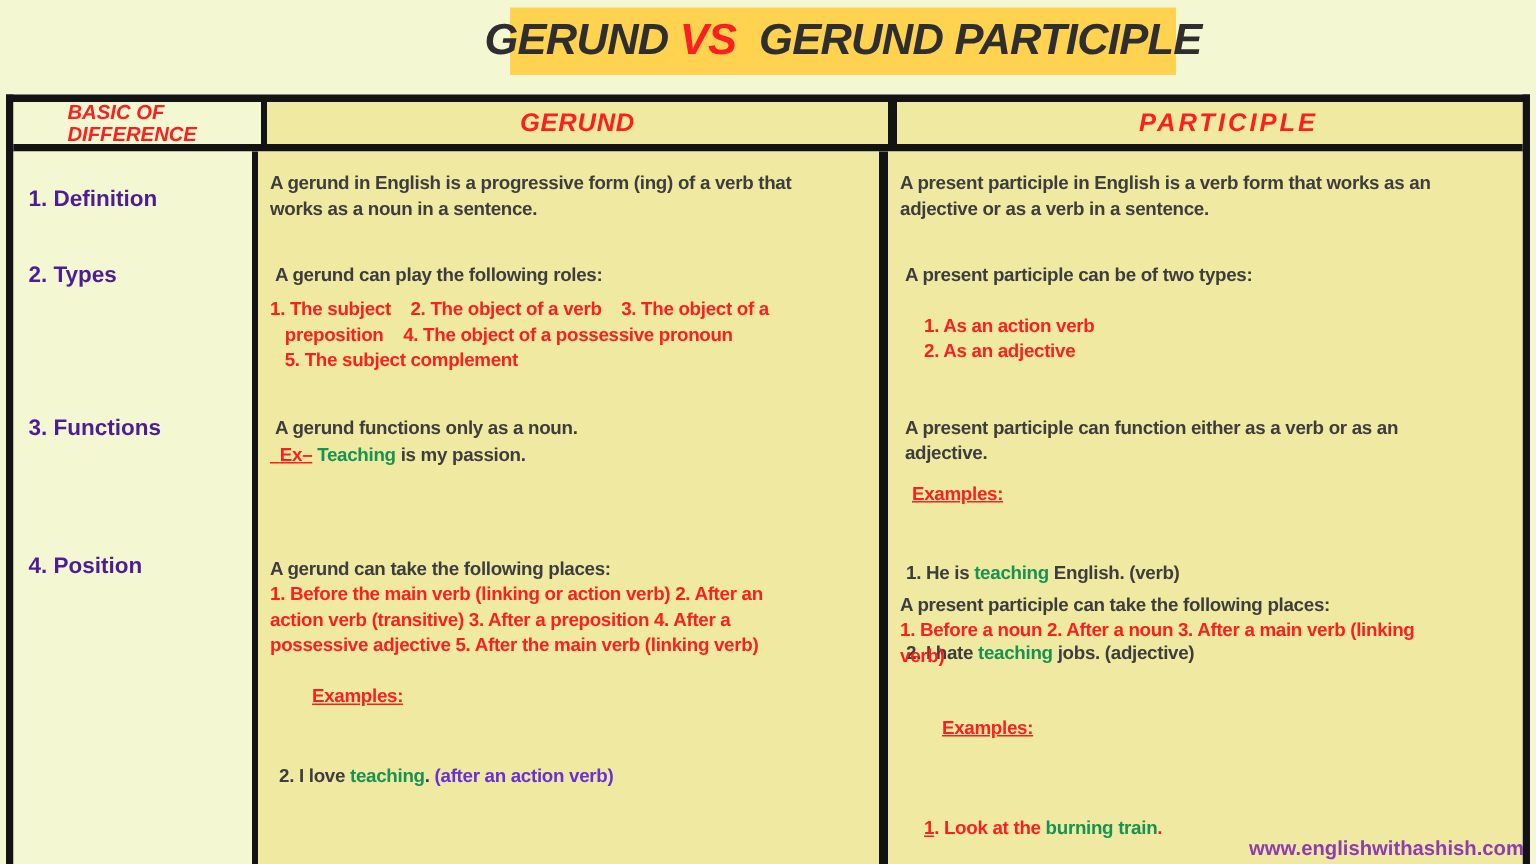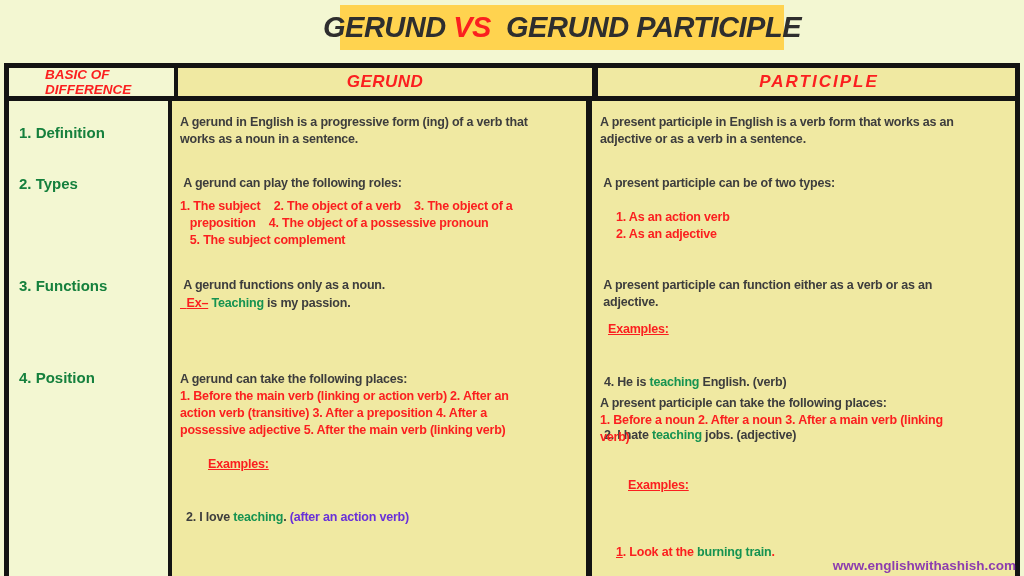--- a/index.html
+++ b/index.html
@@ -37,21 +37,21 @@
   .hcell.participle { flex:1; background:#f0e9a2; font-size:17px; letter-spacing:2px;padding-left:25px; }
 
   .body-row { flex:1; display:flex; position:relative; }
   .col { position:relative; height:100%; }
   .col.basic { width:163px; border-right:4px solid #131313; background:#f3f7d2; }
   .col.gerund { width:420px; border-right:6px solid #131313; background:#f0e9a2; }
   .col.participle { flex:1; background:#f0e9a2; }
 
   .rowlabel {
     position:absolute; left:10px;
-    color:#15803d; font-weight:800; font-size:15px;
+    color:#4c1d95; font-weight:800; font-size:15px;
   }
   .blk {
     position:absolute; left:8px; right:4px;
     font-weight:800; font-size:12.5px; line-height:17px;
     letter-spacing:-0.2px; color:#3d3d3d;
     white-space:pre-wrap;
   }
   .c-dark   { color:#3d3d3d; }
   .c-red    { color:#fb1f1f; }
   .c-red-u  { color:#fb1f1f; text-decoration:underline; }
@@ -114,21 +114,21 @@
     <div class="col participle">
       <div class="blk" style="top:13px">A present participle in English is a verb form that works as an
 adjective or as a verb in a sentence.</div>
       <div class="blk" style="top:74px"> A present participle can be of two types:</div>
       <div class="blk red" style="top:108px; left:24px">1. As an action verb
 2. As an adjective</div>
       <div class="blk" style="top:176px"> A present participle can function either as a verb or as an
  adjective.</div>
       <div class="blk heading-u" style="top:220px; left:16px">Examples:</div>
       <div class="blk" style="top:238px; left:12px">
-        <div class="exline" style="line-height:18.5px"><span class="c-dark">4. He is </span><span class="c-green">teaching</span><span class="c-dark"> English. (verb)</span></div>
+        <div class="exline" style="line-height:18.5px"><span class="c-dark">1. He is </span><span class="c-green">teaching</span><span class="c-dark"> English. (verb)</span></div>
         <div class="exline" style="line-height:18.5px"><span class="c-dark">2. I hate </span><span class="c-green">teaching</span><span class="c-dark"> jobs. (adjective)</span></div>
       </div>
       <div class="blk" style="top:294px">A present participle can take the following places:</div>
       <div class="blk red" style="top:311px">1. Before a noun 2. After a noun 3. After a main verb (linking
 verb)</div>
       <div class="blk heading-u" style="top:376px; left:36px">Examples:</div>
       <div class="blk" style="top:408px; left:24px">
         <div class="exline"><span class="c-red-u">1</span><span class="c-red">. Look at the </span><span class="c-green">burning train</span><span class="c-red">.</span></div>
         
         

